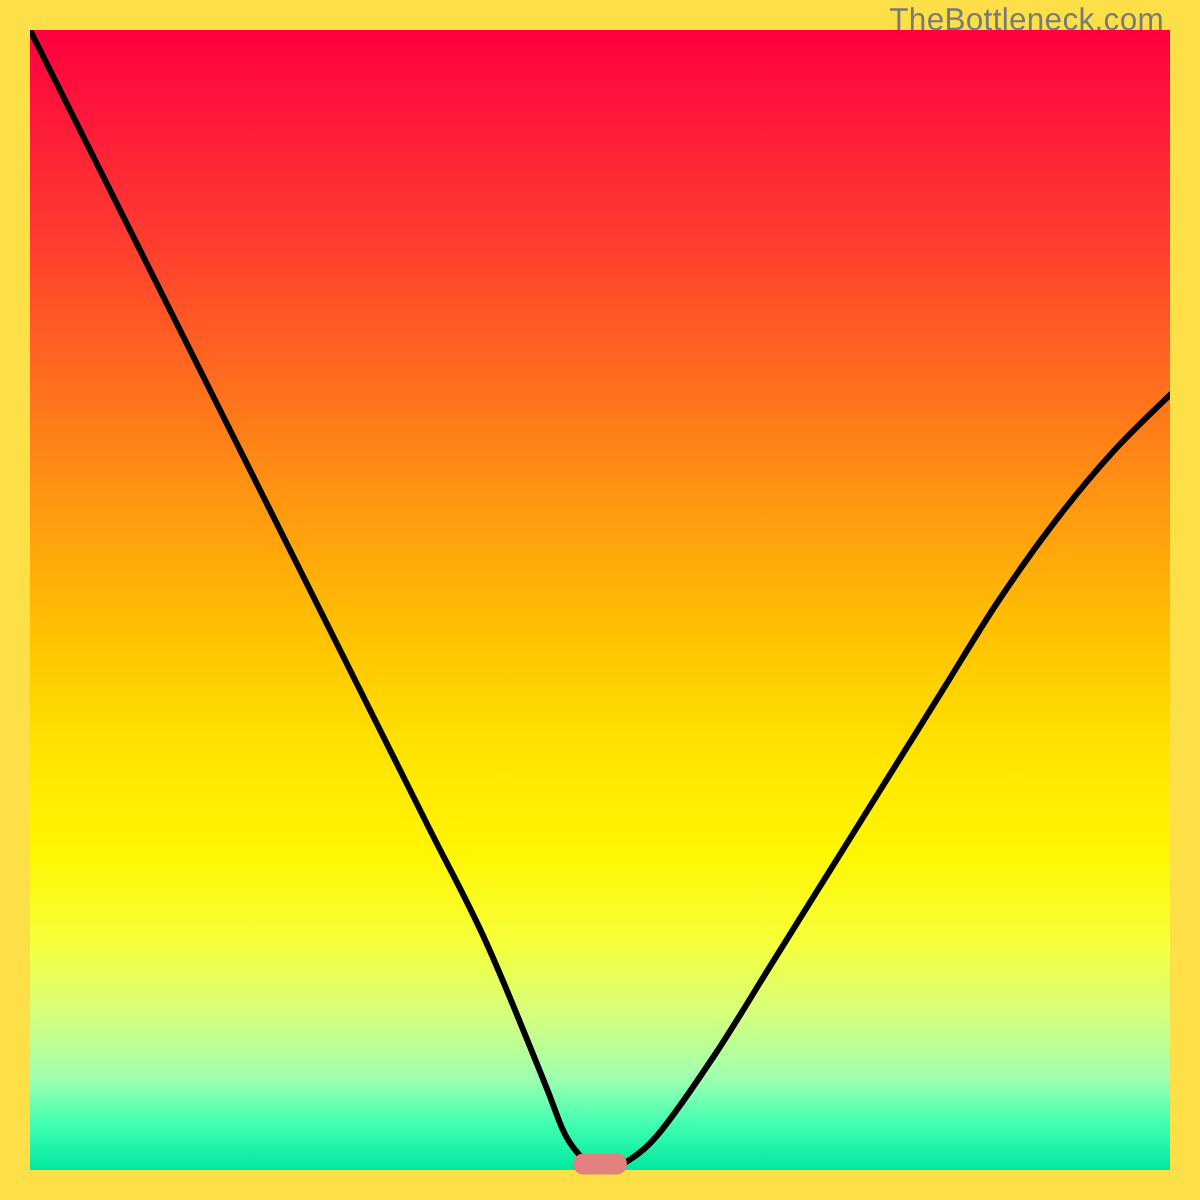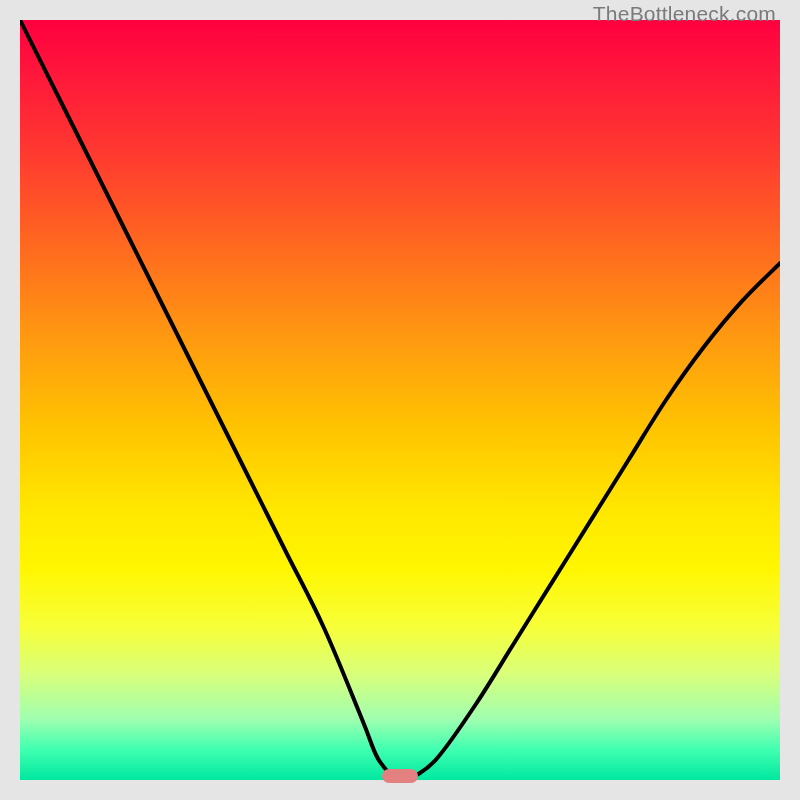--- a/index.html
+++ b/index.html
@@ -8,21 +8,21 @@
     width: 800px;
     height: 800px;
     background: #000;
     overflow: hidden;
     font-family: Arial, Helvetica, sans-serif;
   }
   .frame {
     position: relative;
     width: 800px;
     height: 800px;
-    background: #e5e5e5;
+    background: #fde047;
   }
   .plot-area {
     position: absolute;
     left: 20px;
     top: 20px;
     width: 760px;
     height: 760px;
     background: linear-gradient(to bottom,
       #ff0040 0%,
       #ff1a3a 8%,

